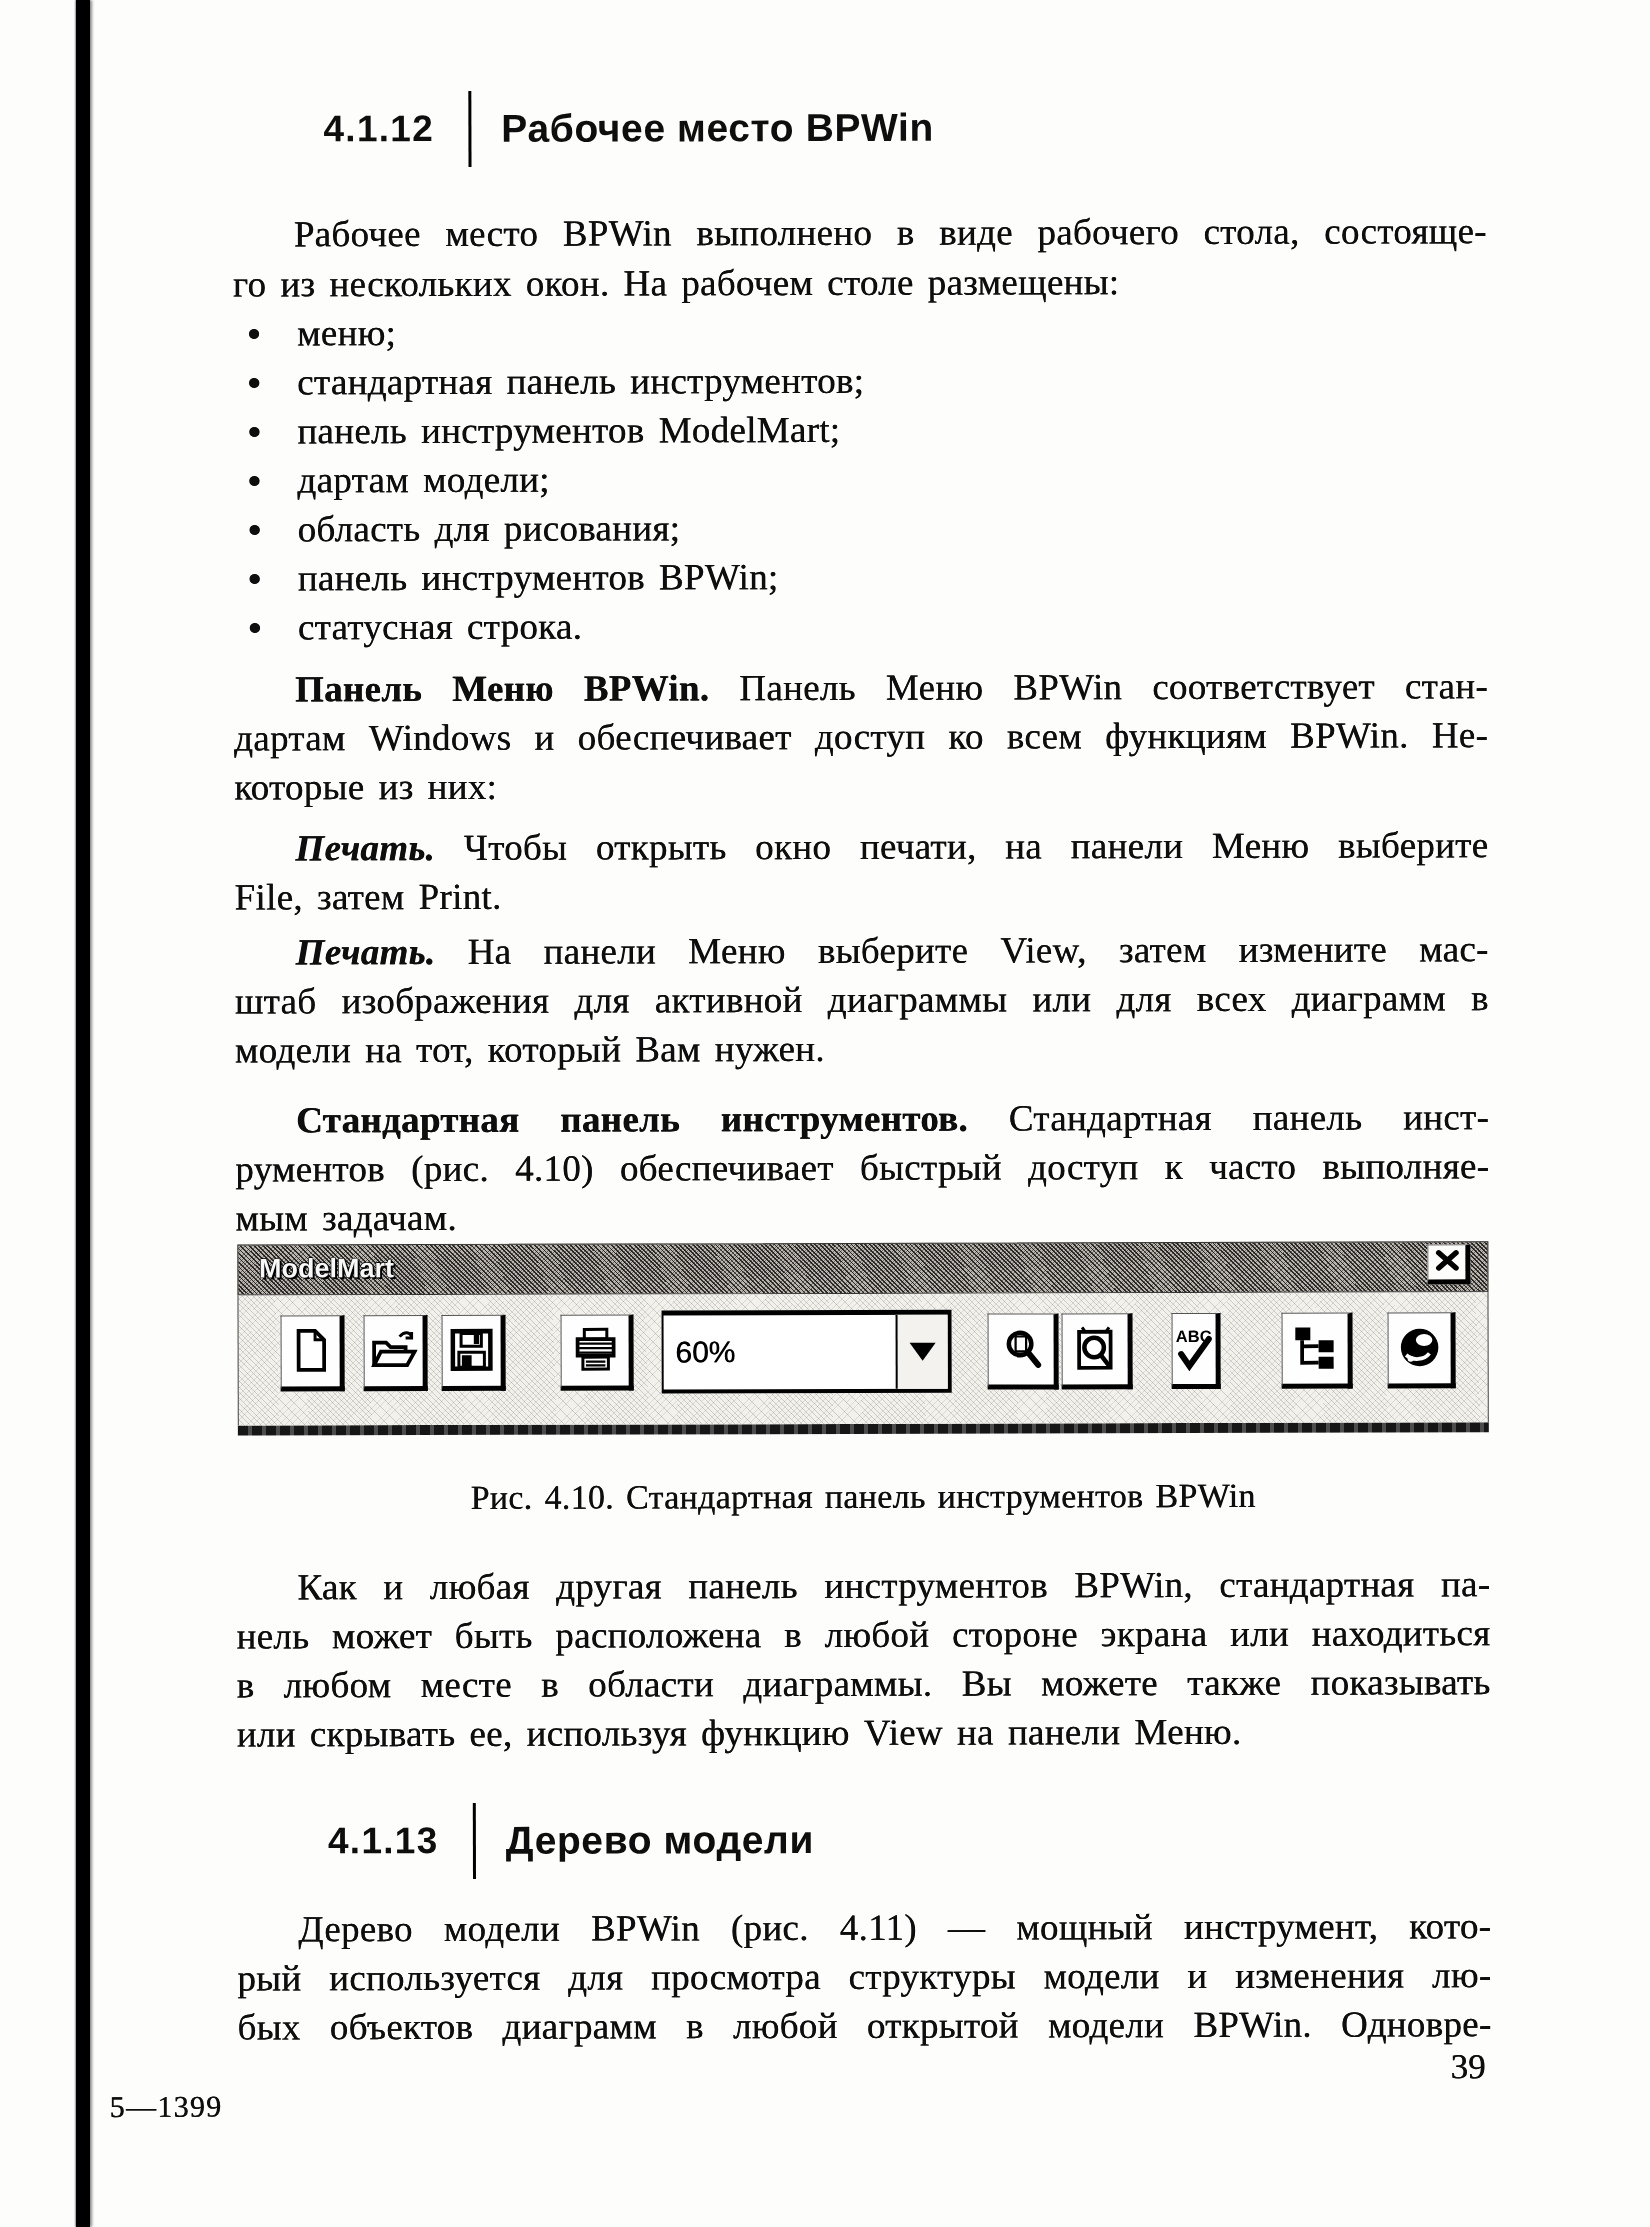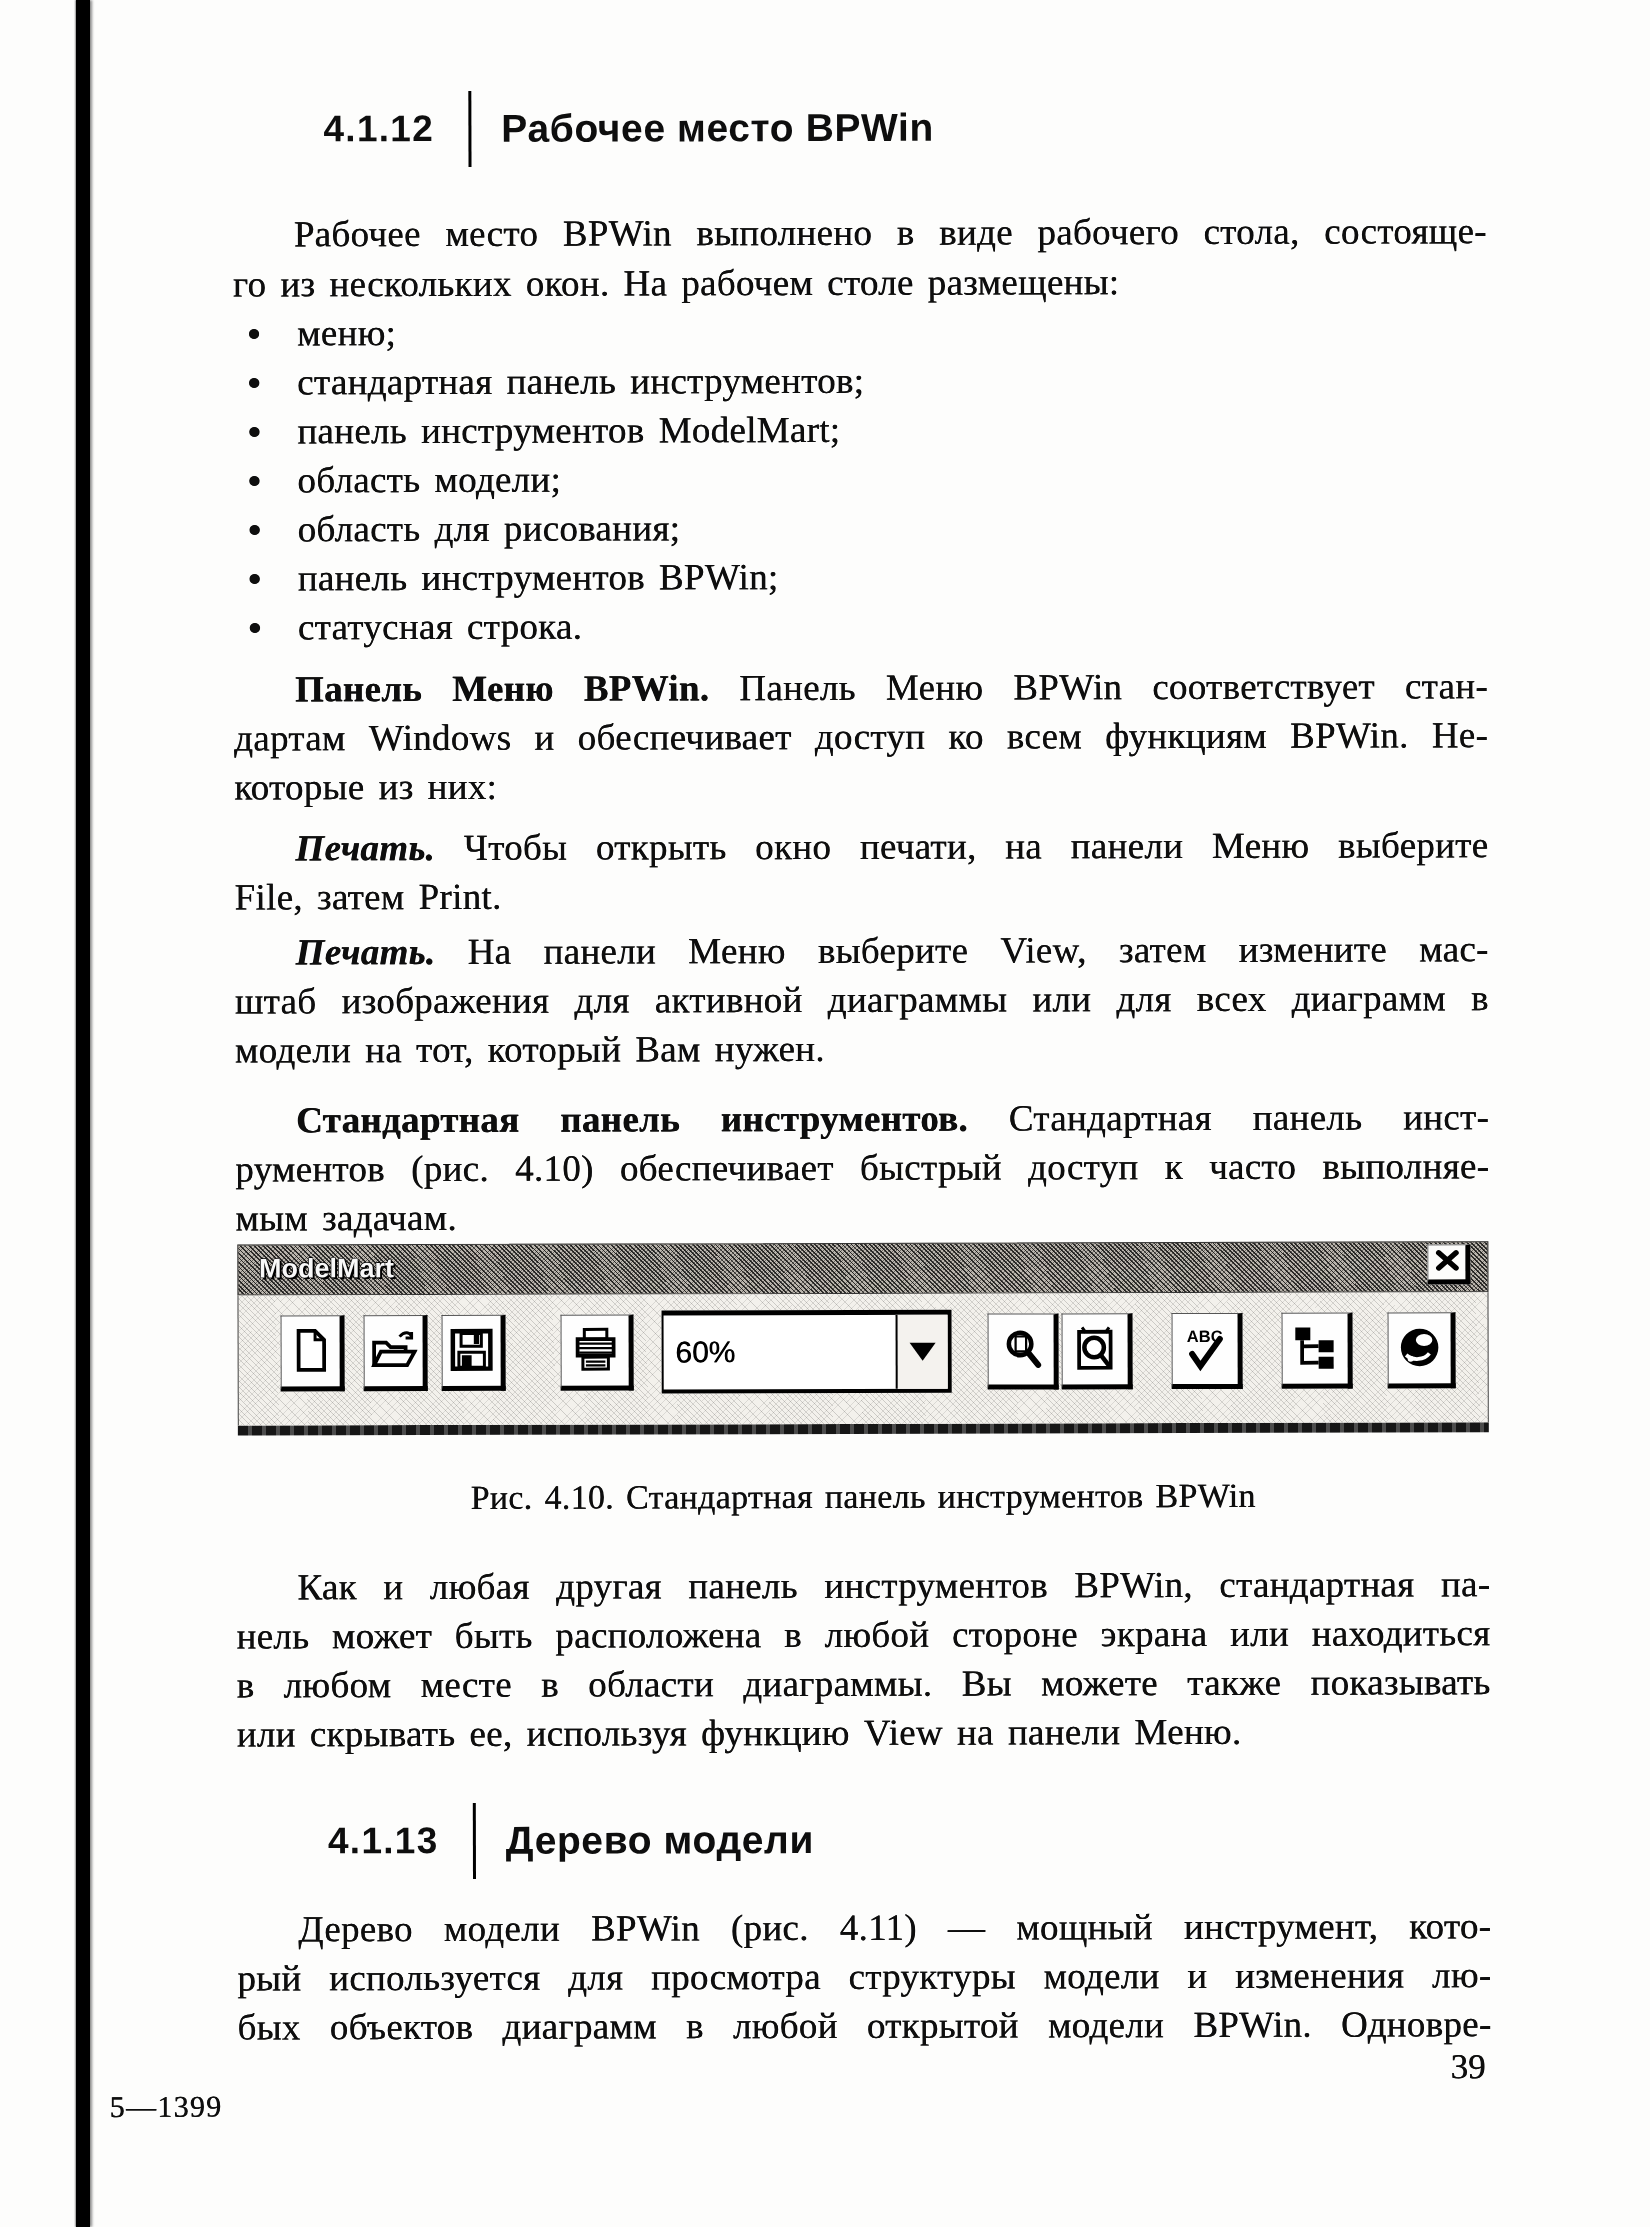--- a/index.html
+++ b/index.html
@@ -114,21 +114,21 @@
     <div class="brow" style="top:358px;">
       <span class="bdot">●</span>
       <span>стандартная панель инструментов;</span>
     </div>
     <div class="brow" style="top:407px;">
       <span class="bdot">●</span>
       <span>панель инструментов ModelMart;</span>
     </div>
     <div class="brow" style="top:456px;">
       <span class="bdot">●</span>
-      <span>область модели;</span>
+      <span>дартам модели;</span>
     </div>
     <div class="brow" style="top:505px;">
       <span class="bdot">●</span>
       <span>область для рисования;</span>
     </div>
     <div class="brow" style="top:554px;">
       <span class="bdot">●</span>
       <span>панель инструментов BPWin;</span>
     </div>
     <div class="brow" style="top:603px;">
@@ -229,21 +229,21 @@
           <span>
             <svg viewBox="0 0 64 64">
                 <rect x="10" y="10" width="42" height="48" fill="#fff" stroke="#000" stroke-width="5"></rect>
                 <path d="M14 4l5 7M50 4l-5 7" stroke="#000" stroke-width="4"></path>
                 <circle cx="30" cy="31" r="13" fill="none" stroke="#000" stroke-width="6"></circle>
                 <path d="M39 41l10 13" stroke="#000" stroke-width="6" stroke-linecap="round"></path>
               </svg>
           </span>
         </button>
 
-        <button class="tbtn" style="left:933px;width:71px;">
+        <button class="tbtn" style="left:933px;width:49px;">
           <span>
             <svg viewBox="0 0 64 64">
                 <text x="7" y="24" font-size="22" font-weight="bold" font-family="Liberation Sans, sans-serif" fill="#000">ABC</text>
                 <path d="M14 40l11 16 26-36" fill="none" stroke="#000" stroke-width="8" stroke-linecap="round"></path>
               </svg>
           </span>
         </button>
 
         <button class="tbtn" style="left:1043px;width:71px;">
           <span>

